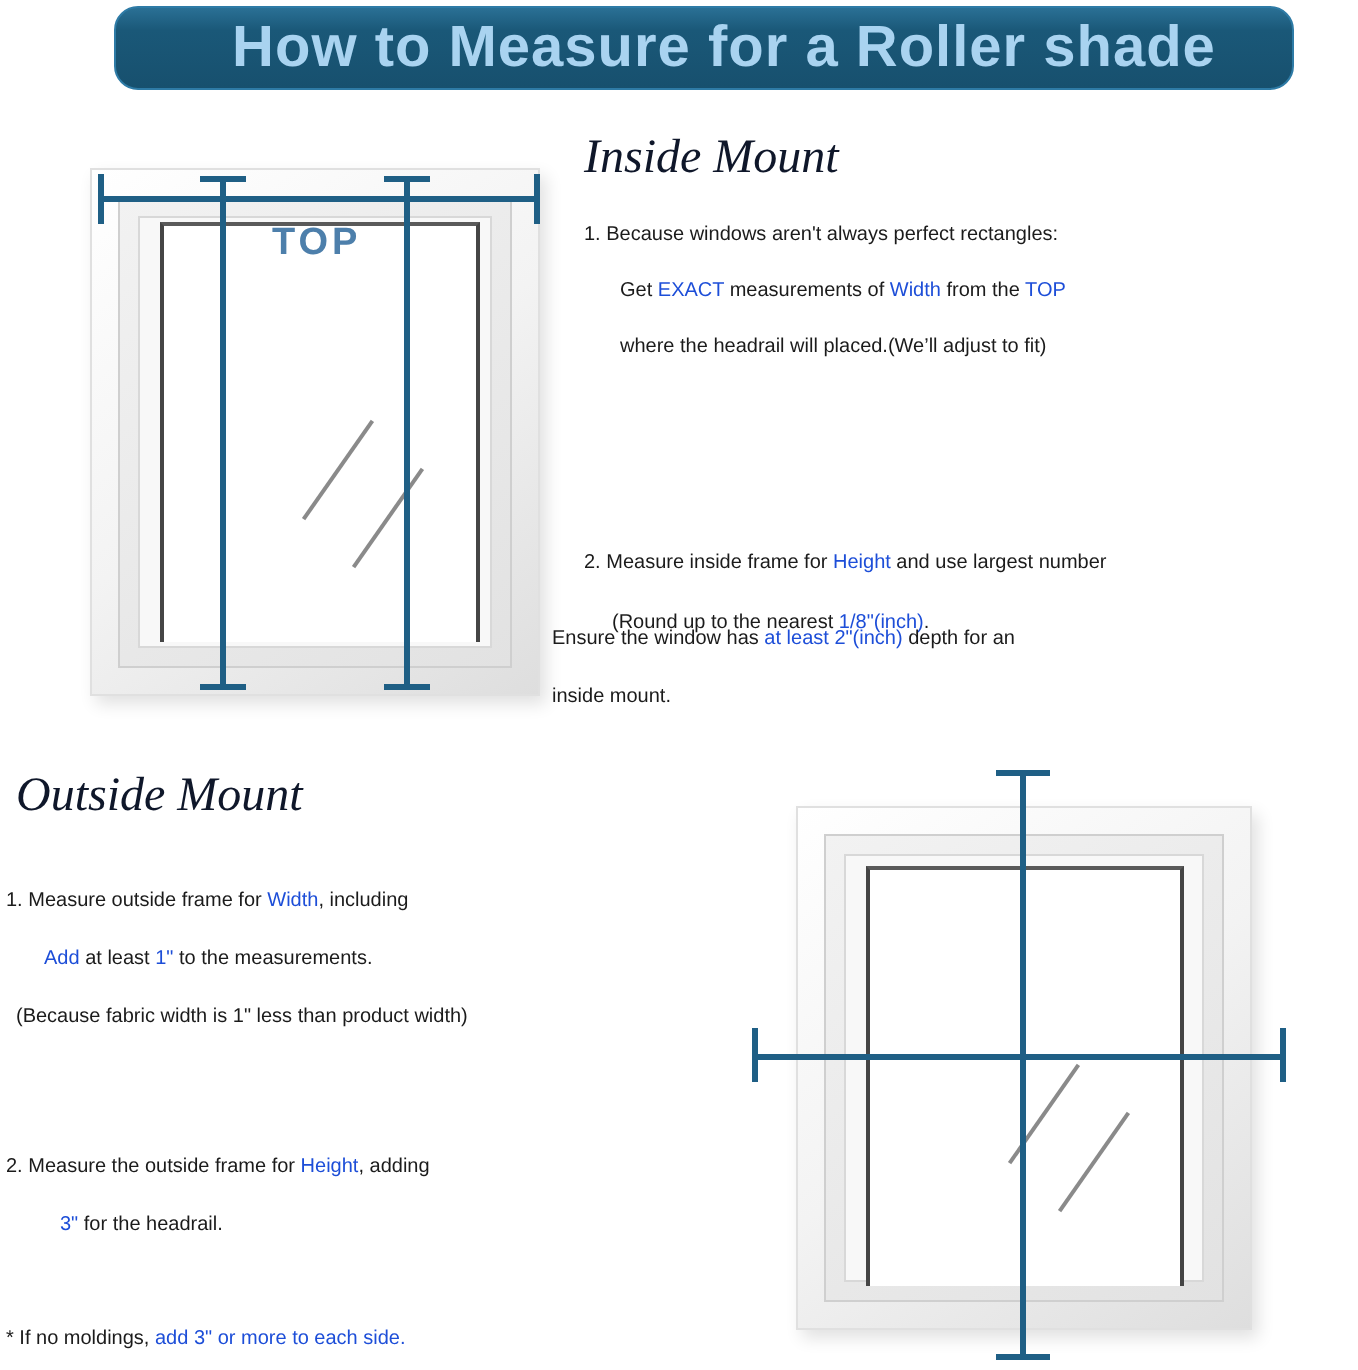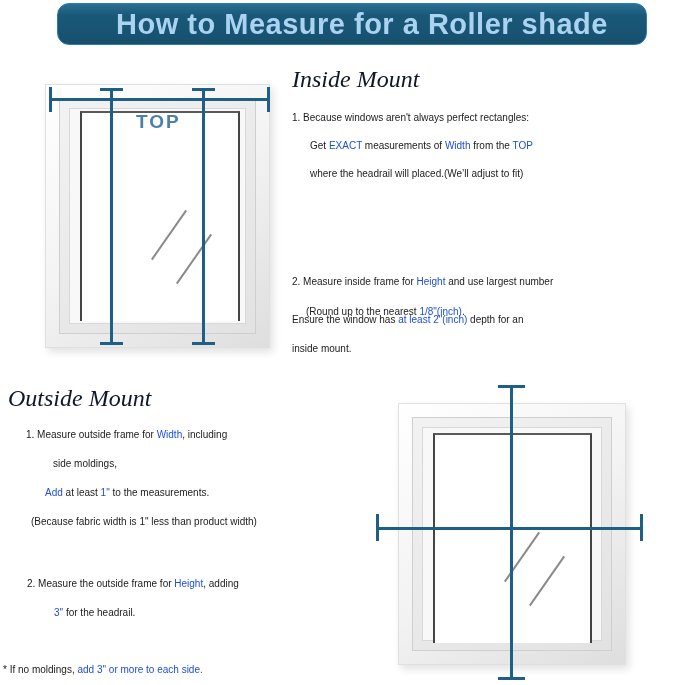--- a/index.html
+++ b/index.html
@@ -90,35 +90,34 @@
   <div class="line"><span>1. Because windows aren't always perfect rectangles:</span></div>
   <div class="line ind18"><span>Get </span><span class="hl">EXACT</span><span> measurements of </span><span class="hl">Width</span><span> from the </span><span class="hl">TOP</span></div>
   <div class="line ind18"><span>where the headrail will placed.(We’ll adjust to fit)</span></div>
 </div>
 
 <div class="txt lh30" style="left:292px;top:219px;margin-top:48px;">
   <div class="line"><span>2. Measure inside frame for </span><span class="hl">Height</span><span> and use largest number</span></div>
   <div class="line ind14"><span>(Round up to the nearest </span><span class="hl">1/8"(inch)</span><span>.</span></div>
 </div>
 
-<div class="txt lh29" style="left:292px;top:305px;">
+<div class="txt lh29" style="left:276px;top:305px;">
   <div class="line"><span>Ensure the window has </span><span class="hl">at least 2"(inch)</span><span> depth for an</span></div>
   <div class="line"><span>inside mount.</span></div>
 </div>
 
 <div class="mount-h" style="left:8px;top:385px;">Outside Mount</div>
 
-<div class="txt lh29" style="left:3px;top:420px;margin-left:23px;">
+<div class="txt lh29" style="left:3px;top:436px;">
   <div class="line"><span>1. Measure outside frame for </span><span class="hl">Width</span><span>, including</span></div>
-  <div class="line ind27"><span>side moldings,</span></div>
   <div class="line ind19"><span class="hl">Add</span><span> at least </span><span class="hl">1"</span><span> to the measurements.</span></div>
   <div class="line ind5"><span>(Because fabric width is 1" less than product width)</span></div>
 </div>
 
-<div class="txt lh29" style="left:3px;top:569px;margin-left:24px;">
+<div class="txt lh29" style="left:3px;top:569px;">
   <div class="line"><span>2. Measure the outside frame for </span><span class="hl">Height</span><span>, adding</span></div>
   <div class="line ind27"><span class="hl">3"</span><span>  for the headrail.</span></div>
 </div>
 
 <div class="txt lh29" style="left:3px;top:655px;">
   <div class="line"><span>* If no moldings, </span><span class="hl">add 3" or more to each side.</span></div>
 </div>
 
 <div class="window" style="left:398px;top:403px;width:228px;height:262px;">
   <div class="w-layer w-outer"></div>

